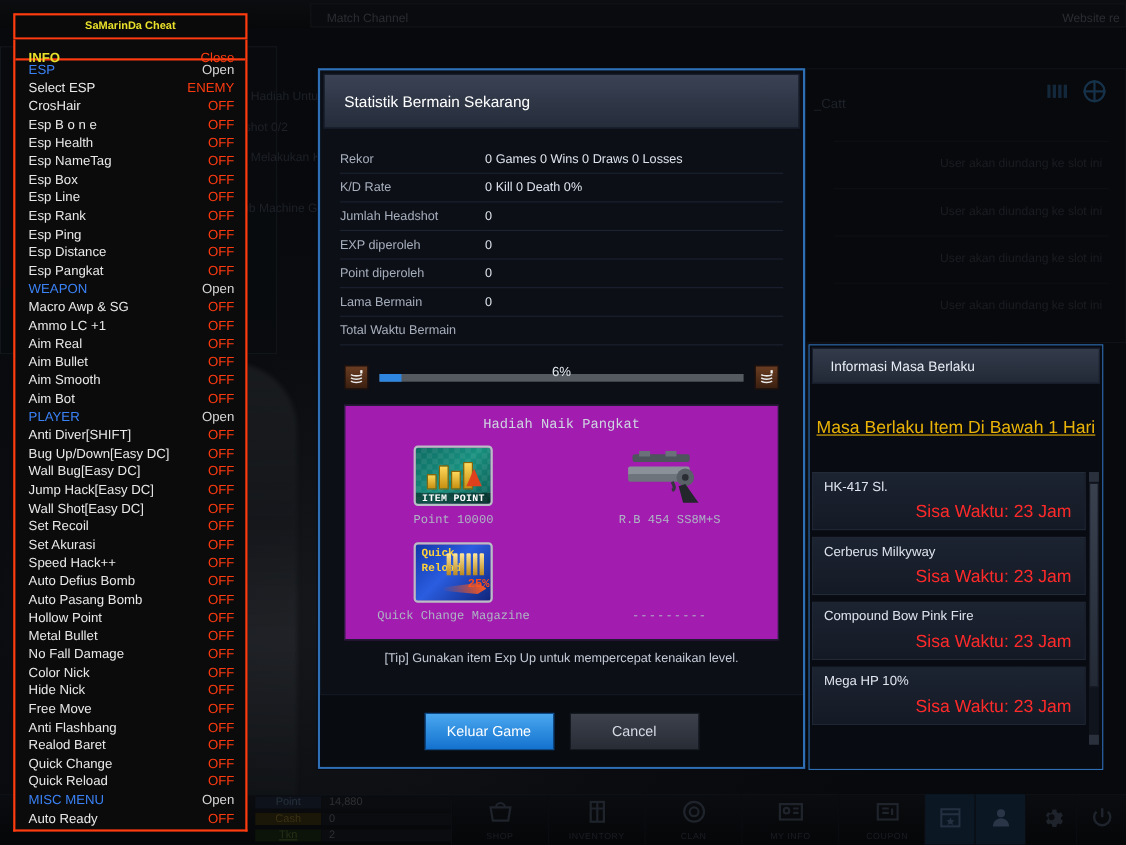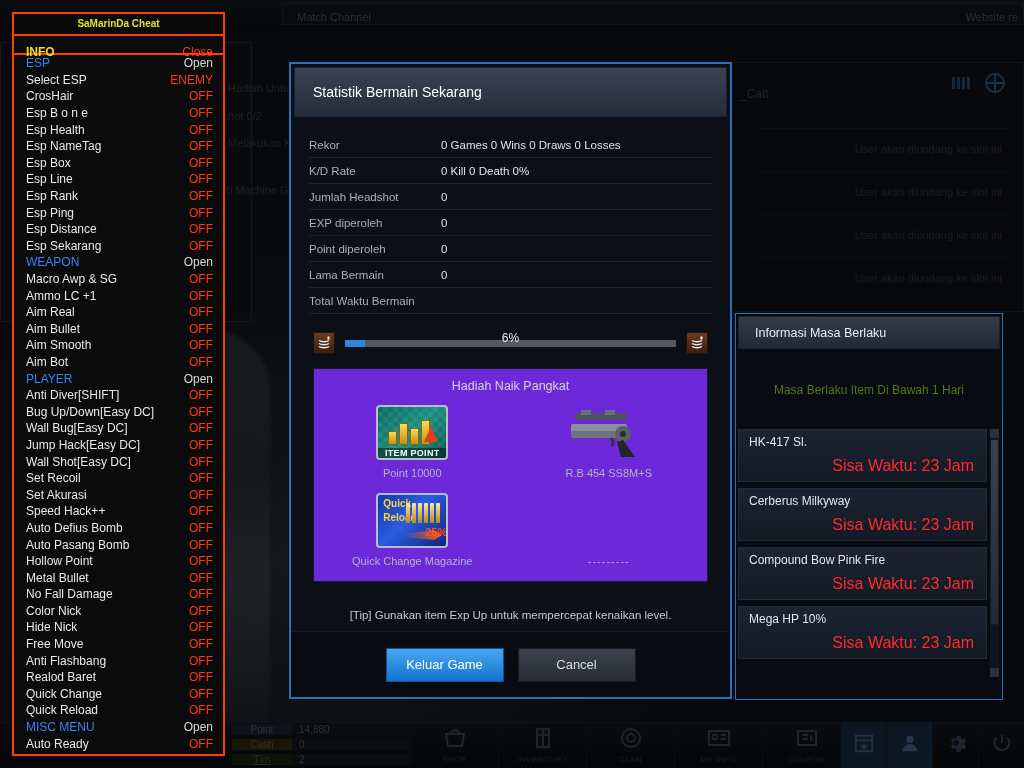--- a/index.html
+++ b/index.html
@@ -101,22 +101,22 @@
      position:relative; height:30px; }
   .rank-ico { width:22px; height:22px; background:linear-gradient(180deg,#6a3d22,#3b1f10);
      border:1px solid #24120a; display:flex; align-items:center; justify-content:center;
      flex:0 0 auto; }
   .rank-ico svg { display:block; }
   .prog-track { flex:1; height:7px; background:#555a60; position:relative; }
   .prog-fill { height:100%; background:#2f86e0; }
   .prog-pct { position:absolute; left:0; right:0; top:-9px; text-align:center;
      font-size:12px; color:#e6ebf2; }
 
-  .reward-box { margin:10px 4px 0; background:#6d28d9; border:1px solid #151c28;
-     padding:10px 0 14px; }
+  .reward-box { margin:10px 4px 0; background:#a21caf; border:1px solid #151c28;
+     padding:10px 0 14px;font-family:Liberation Mono, monospace; }
   .reward-title { text-align:center; font-size:12.5px; color:#cfd6e2; margin-bottom:12px; }
   .reward-grid { display:grid; grid-template-columns:1fr 1fr; row-gap:14px; }
   .reward-cell { display:flex; flex-direction:column; align-items:center; gap:7px; }
   .reward-cell .cap { font-size:11px; color:#aeb6c4; }
   .it-icon { width:72px; height:55px; border:2px solid #b9bdc4; border-radius:4px; position:relative; overflow:hidden; }
   .it-point { background:linear-gradient(135deg,#0e6b63,#18907f 50%,#0b5a52); }
   .it-point .chk { position:absolute; inset:0;
      background-image:linear-gradient(45deg,rgba(255,255,255,.07) 25%,transparent 25%,transparent 75%,rgba(255,255,255,.07) 75%),
                       linear-gradient(45deg,rgba(255,255,255,.07) 25%,transparent 25%,transparent 75%,rgba(255,255,255,.07) 75%);
      background-size:10px 10px; background-position:0 0,5px 5px; }
@@ -130,37 +130,37 @@
   .it-quick .l1 { position:absolute; left:5px; top:3px; font-size:10px; font-weight:bold; color:#ffd13a; }
   .it-quick .l2 { position:absolute; left:5px; top:17px; font-size:10px; font-weight:bold; color:#ffd13a; }
   .it-quick .l3 { position:absolute; left:19px; top:31px; font-size:11px; font-weight:bold; color:#ff4a18;margin-left:28px; }
   .it-quick .bullets { position:absolute; right:6px; top:8px; display:flex; gap:2px; }
   .it-quick .bullet { width:4px; height:20px; background:linear-gradient(180deg,#ffe79a,#b9881f); border-radius:1px 1px 0 0;}
   .it-quick .swoosh { position:absolute; right:4px; bottom:6px; width:40px; height:10px;
       background:linear-gradient(90deg,rgba(255,90,30,0),#ff5a1e); clip-path:polygon(0 40%,80% 0,100% 50%,80% 100%,0 70%); }
   .gun-cell svg { display:block; }
   .dash { font-size:11px; color:#7f8796; letter-spacing:1px; }
 
-  .tip { margin-top:27px; text-align:center; font-size:11.5px; color:#c3cad6; }
+  .tip { margin-top:11px; text-align:center; font-size:11.5px; color:#c3cad6; }
   .dlg-footer { position:absolute; left:0; right:0; bottom:0; height:66px;
      background:#080b10; border-top:1px solid #141a25;
      display:flex; align-items:center; justify-content:center; gap:14px; }
   .btn { width:118px; height:34px; font-size:13px; color:#fff;
      display:flex; align-items:center; justify-content:center; border:1px solid #0d1219; }
   .btn-primary { background:linear-gradient(180deg,#49a7ef,#1472cf); border-color:#0f4f93; }
   .btn-secondary { background:linear-gradient(180deg,#3c414c,#282c35); border-color:#171b22; color:#d7dce4; }
 
   
   .info-panel { position:absolute; left:735px; top:313px; width:268px; height:387px;
      border:1px solid #2f6fb5; background:#080b11; z-index:50; }
   .info-header { height:33px; margin:2px; background:linear-gradient(180deg,#333b4b,#222936);
      border:1px solid #1a2030; display:flex; align-items:center; padding-left:16px; }
   .info-header .t { font-size:12.5px; color:#e7ecf4; }
   .info-sub { height:78px; display:flex; align-items:center; justify-content:center;
-     font-size:12px; color:#4d7c0f; }
+     font-size:16px; color:#eab308;text-decoration:underline; }
   .info-list { position:relative; margin:0 2px; height:258px; overflow:hidden; }
   .info-item { height:53px; margin-bottom:6px; background:linear-gradient(180deg,#1c2331,#141a25);
      border:1px solid #222a38; padding:5px 10px 12px; position:relative; }
   .info-item .nm { font-size:12px; color:#dfe5ef; }
   .info-item .tm { position:absolute; right:12px; bottom:6px; font-size:16px; color:#ff2a2a; }
   .scroll-track { position:absolute; right:1px; top:0; width:9px; height:248px; background:#10141c; }
   .scroll-thumb { position:absolute; right:1px; top:10px; width:9px; height:186px;
      background:linear-gradient(180deg,#39414f,#232a36); border:1px solid #151a23; }
   .scroll-arrow { position:absolute; right:1px; width:9px; height:9px; background:#2a313d; }
   .scroll-arrow.up { top:0; } .scroll-arrow.dn { top:239px; }
@@ -358,21 +358,21 @@
           </div>
           <div class="cheat-row">
             <span class="k">Esp Ping</span>
             <span class="v">OFF</span>
           </div>
           <div class="cheat-row">
             <span class="k">Esp Distance</span>
             <span class="v">OFF</span>
           </div>
           <div class="cheat-row">
-            <span class="k">Esp Sekarang</span>
+            <span class="k">Esp Pangkat</span>
             <span class="v">OFF</span>
           </div>
           <div class="cheat-row section">
             <span class="k">WEAPON</span>
             <span class="v">Open</span>
           </div>
           <div class="cheat-row">
             <span class="k">Macro Awp &amp; SG</span>
             <span class="v">OFF</span>
           </div>

